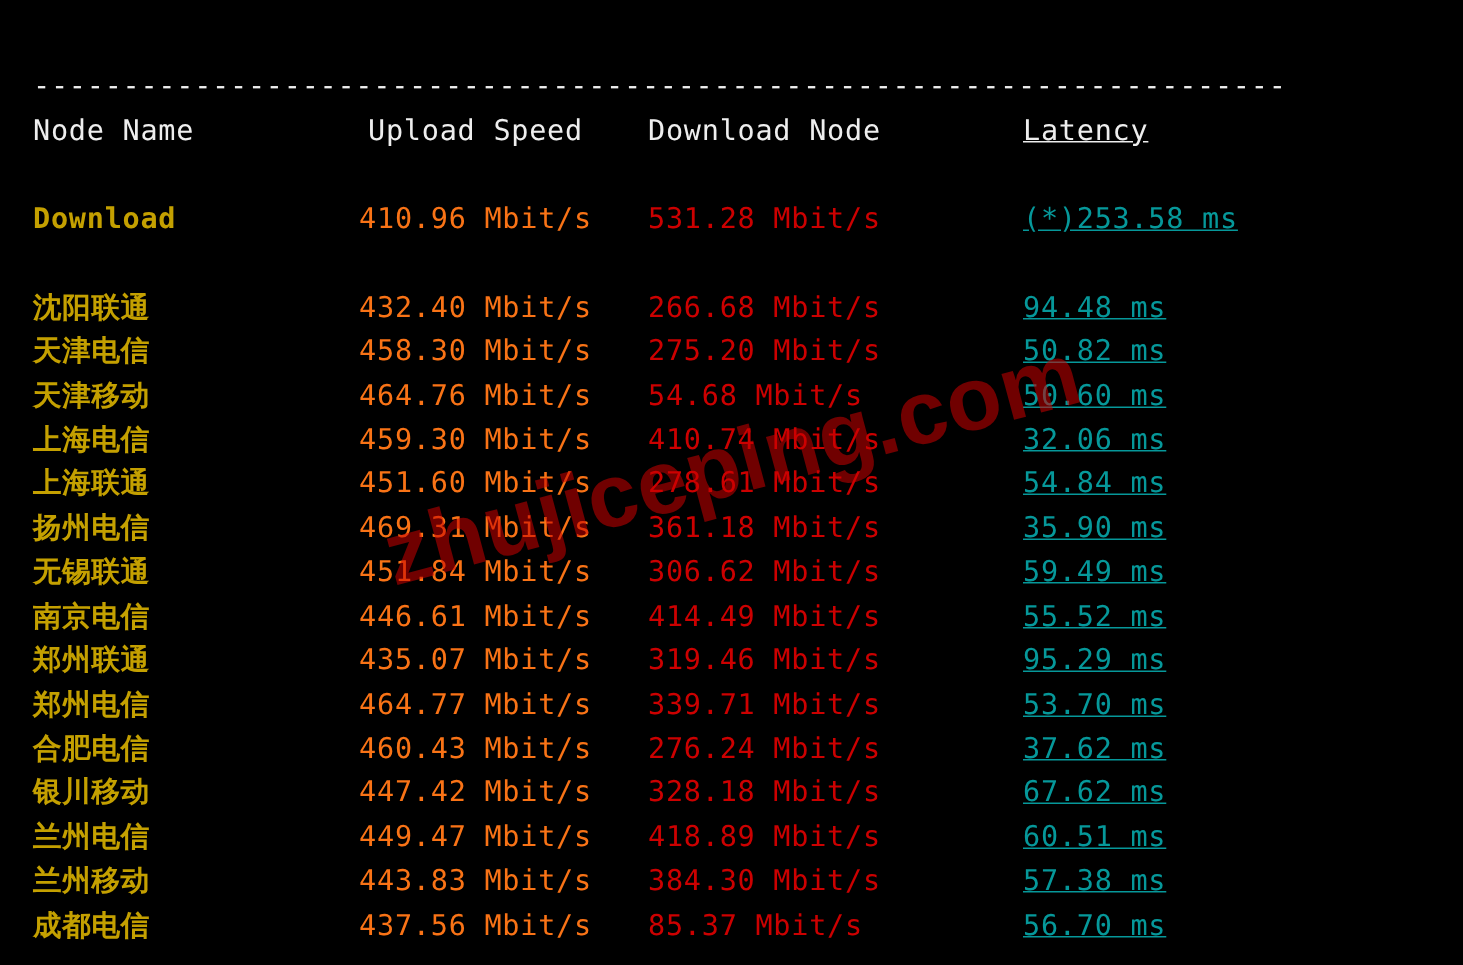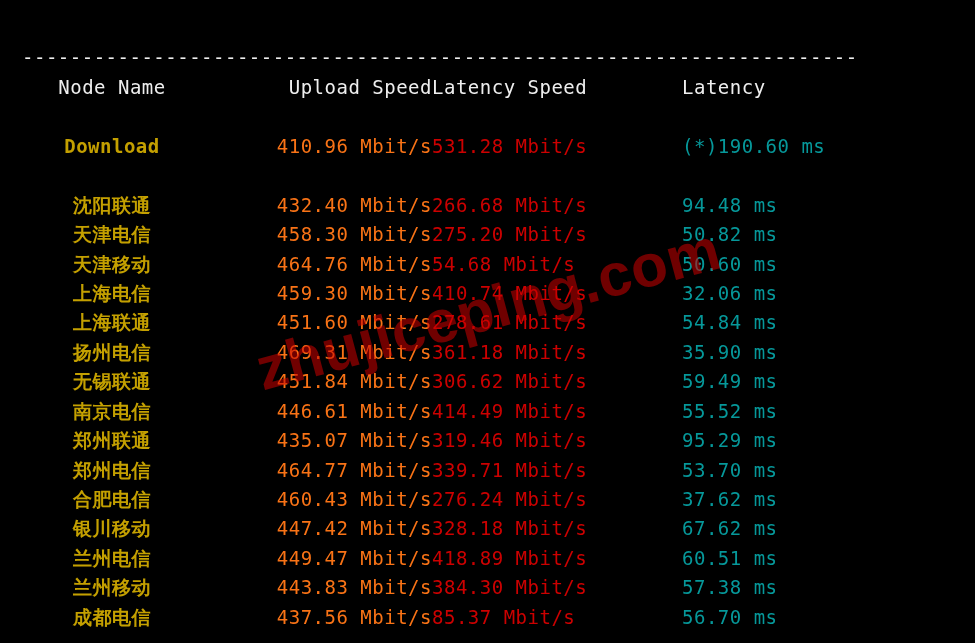--- a/index.html
+++ b/index.html
@@ -39,30 +39,30 @@
     transform: translate(-50%, -50%) rotate(-15deg);
     font-family: Arial, Helvetica, sans-serif;
     font-size: 60px;
     font-weight: bold;
     color: rgba(204, 0, 0, 0.55);
     pointer-events: none;
     user-select: none;
   }
   .row { display: block; }
   .col { display: inline-block; vertical-align: top; }
-  .c-node   { width: 180px; text-align: center; }
-  .c-up     { width: 230px; text-align: right; }
+  .c-node   { width: 180px; }
+  .c-up     { width: 230px; text-align: center; }
   .c-down   { width: 250px; text-align: left; }
-  .c-lat    { width: auto; text-align: left; }
+  .c-lat    { width: auto; text-align: left; text-decoration: underline; }
 </style>
 </head>
 <body>
 
 <div class="terminal">
 <span class="hr">----------------------------------------------------------------------</span>
-<span class="row"><span class="col c-node white">Node Name</span><span class="col c-up white">Upload Speed</span><span class="col c-down white">Latency Speed</span><span class="col c-lat white">Latency</span></span>
-<span class="row"><span class="col c-node yellow">Download</span><span class="col c-up green">410.96 Mbit/s</span><span class="col c-down red">531.28 Mbit/s</span><span class="col c-lat cyan">(*)190.60 ms</span></span>
+<span class="row"><span class="col c-node white">Node Name</span><span class="col c-up white">Upload Speed</span><span class="col c-down white">Download Node</span><span class="col c-lat white">Latency</span></span>
+<span class="row"><span class="col c-node yellow">Download</span><span class="col c-up green">410.96 Mbit/s</span><span class="col c-down red">531.28 Mbit/s</span><span class="col c-lat cyan">(*)253.58 ms</span></span>
 <div id="rows-container"><span class="row"><span class="col c-node yellow">沈阳联通</span><span class="col c-up green">432.40 Mbit/s</span><span class="col c-down red">266.68 Mbit/s</span><span class="col c-lat cyan">94.48 ms</span></span><span class="row"><span class="col c-node yellow">天津电信</span><span class="col c-up green">458.30 Mbit/s</span><span class="col c-down red">275.20 Mbit/s</span><span class="col c-lat cyan">50.82 ms</span></span><span class="row"><span class="col c-node yellow">天津移动</span><span class="col c-up green">464.76 Mbit/s</span><span class="col c-down red">54.68 Mbit/s</span><span class="col c-lat cyan">50.60 ms</span></span><span class="row"><span class="col c-node yellow">上海电信</span><span class="col c-up green">459.30 Mbit/s</span><span class="col c-down red">410.74 Mbit/s</span><span class="col c-lat cyan">32.06 ms</span></span><span class="row"><span class="col c-node yellow">上海联通</span><span class="col c-up green">451.60 Mbit/s</span><span class="col c-down red">278.61 Mbit/s</span><span class="col c-lat cyan">54.84 ms</span></span><span class="row"><span class="col c-node yellow">扬州电信</span><span class="col c-up green">469.31 Mbit/s</span><span class="col c-down red">361.18 Mbit/s</span><span class="col c-lat cyan">35.90 ms</span></span><span class="row"><span class="col c-node yellow">无锡联通</span><span class="col c-up green">451.84 Mbit/s</span><span class="col c-down red">306.62 Mbit/s</span><span class="col c-lat cyan">59.49 ms</span></span><span class="row"><span class="col c-node yellow">南京电信</span><span class="col c-up green">446.61 Mbit/s</span><span class="col c-down red">414.49 Mbit/s</span><span class="col c-lat cyan">55.52 ms</span></span><span class="row"><span class="col c-node yellow">郑州联通</span><span class="col c-up green">435.07 Mbit/s</span><span class="col c-down red">319.46 Mbit/s</span><span class="col c-lat cyan">95.29 ms</span></span><span class="row"><span class="col c-node yellow">郑州电信</span><span class="col c-up green">464.77 Mbit/s</span><span class="col c-down red">339.71 Mbit/s</span><span class="col c-lat cyan">53.70 ms</span></span><span class="row"><span class="col c-node yellow">合肥电信</span><span class="col c-up green">460.43 Mbit/s</span><span class="col c-down red">276.24 Mbit/s</span><span class="col c-lat cyan">37.62 ms</span></span><span class="row"><span class="col c-node yellow">银川移动</span><span class="col c-up green">447.42 Mbit/s</span><span class="col c-down red">328.18 Mbit/s</span><span class="col c-lat cyan">67.62 ms</span></span><span class="row"><span class="col c-node yellow">兰州电信</span><span class="col c-up green">449.47 Mbit/s</span><span class="col c-down red">418.89 Mbit/s</span><span class="col c-lat cyan">60.51 ms</span></span><span class="row"><span class="col c-node yellow">兰州移动</span><span class="col c-up green">443.83 Mbit/s</span><span class="col c-down red">384.30 Mbit/s</span><span class="col c-lat cyan">57.38 ms</span></span><span class="row"><span class="col c-node yellow">成都电信</span><span class="col c-up green">437.56 Mbit/s</span><span class="col c-down red">85.37 Mbit/s</span><span class="col c-lat cyan">56.70 ms</span></span></div>
 
 
 
 <div class="watermark">zhujiceping.com</div>
 </div>
 
 </body></html>

